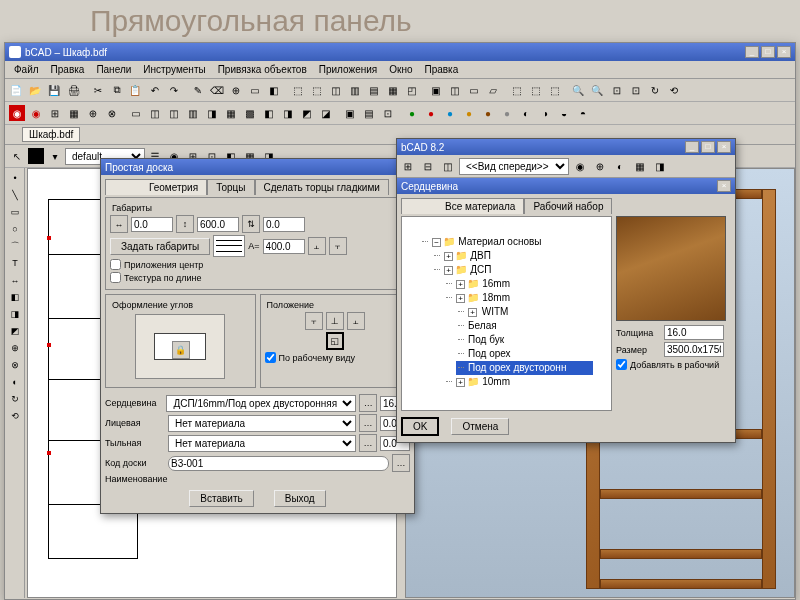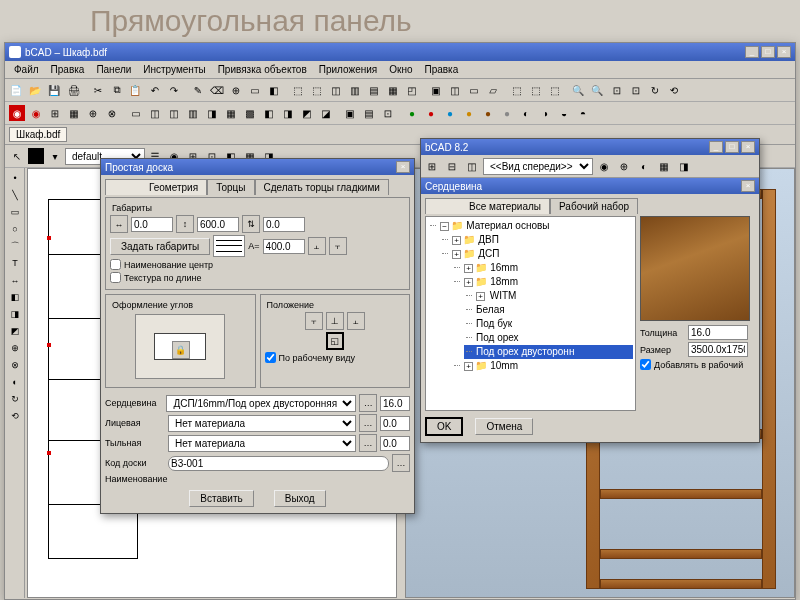--- a/index.html
+++ b/index.html
@@ -9,21 +9,21 @@
   .titlebar { background: linear-gradient(#5a7edc,#3a5eb8); color: #fff; height: 18px; display: flex; align-items: center; padding: 0 4px; font-size: 10px; }
   .titlebar .icon { width: 12px; height: 12px; background: #fff; margin-right: 4px; border-radius: 2px; }
   .winbtns { margin-left: auto; display: flex; gap: 2px; }
   .winbtns span { width: 14px; height: 12px; background: #d4d0c8; border: 1px solid #888; font-size: 8px; text-align: center; line-height: 10px; cursor: pointer; }
   .menubar { display: flex; gap: 2px; padding: 2px 4px; font-size: 10px; background: #d4d0c8; border-bottom: 1px solid #999; }
   .menubar span { padding: 1px 5px; cursor: pointer; }
   .toolbars { background: #d4d0c8; }
   .tb-row { display: flex; flex-wrap: wrap; gap: 1px; padding: 2px 3px; border-bottom: 1px solid #aaa; }
   .tb-btn { width: 18px; height: 18px; background: #d4d0c8; border: 1px solid #d4d0c8; display: flex; align-items: center; justify-content: center; font-size: 10px; cursor: pointer; }
   .tb-sep { width: 4px; }
-  .docbar { display: flex; align-items: center; padding: 2px 4px; gap: 3px; border-bottom: 1px solid #999; font-size: 10px; }
+  .docbar { display: flex; align-items: center; padding: 2px 17px; gap: 3px; border-bottom: 1px solid #999; font-size: 10px; }
   .docbar .tab { background: #f8f4ec; border: 1px solid #888; padding: 1px 6px; cursor: pointer; }
   .workspace { position: relative; height: 430px; background: #d4d0c8; }
   .left-tools { position: absolute; left: 0; top: 0; width: 20px; height: 100%; background: #d4d0c8; border-right: 1px solid #999; display: flex; flex-direction: column; gap: 1px; padding: 2px; }
   .left-tools .tb-btn { width: 16px; height: 16px; font-size: 9px; }
   .canvas-wire { position: absolute; left: 22px; top: 0; width: 370px; height: 430px; background: #fff; border: 1px solid #888; overflow: hidden; }
   .canvas-3d { position: absolute; left: 400px; top: 0; right: 0; height: 430px; background: linear-gradient(#c8d8e8,#a8b8c8); border: 1px solid #888; overflow: hidden; }
 
   
   .wire-cab { position: absolute; left: 20px; top: 30px; width: 90px; height: 360px; border: 1px solid #000; }
   .wire-cab .shelf { position: absolute; left: 0; right: 0; border-top: 1px solid #000; }
@@ -44,21 +44,21 @@
   .tabs span.active { background: #e8e4dc; padding-left: 43px; }
   .group { border: 1px solid #888; padding: 4px; margin-bottom: 4px; }
   .group-title { font-size: 9px; margin-top: -9px; background: #d4d0c8; display: inline-block; padding: 0 2px; }
   .row { display: flex; align-items: center; gap: 3px; margin: 2px 0; }
   input[type=text], select { font-size: 10px; padding: 1px 2px; border: 1px solid #888; background: #fff; }
   input[type=checkbox] { width: 11px; height: 11px; }
   .btn { font-size: 10px; padding: 2px 10px; background: #d4d0c8; border: 1px solid #888; border-top-color: #eee; border-left-color: #eee; cursor: pointer; }
   .smbtn { width: 18px; height: 18px; background: #d4d0c8; border: 1px solid #888; font-size: 9px; cursor: pointer; display: inline-flex; align-items: center; justify-content: center; }
   label { font-size: 9px; }
 
-  .tree { background: #fff; border: 1px solid #888; height: 195px; overflow: auto; padding: 2px; font-size: 10px; }
+  .tree { background: #fff; border: 1px solid #888; height: 195px; overflow: auto; padding: 18px; font-size: 10px; }
   .tree-item { padding: 0 0 0 12px; position: relative; line-height: 14px; white-space: nowrap; }
   .tree-item::before { content: ''; position: absolute; left: 2px; top: 6px; width: 6px; border-top: 1px dotted #888; }
   .tree-item .exp { display: inline-block; width: 9px; height: 9px; border: 1px solid #888; text-align: center; line-height: 7px; font-size: 8px; margin-right: 2px; background: #fff; cursor: pointer; }
   .tree-item .fold { color: #d4a040; }
   .tree-item.sel { background: #2a5ac8; color: #fff; }
 
   .preview3d { width: 110px; height: 105px; background: linear-gradient(160deg,#7a4818,#b07838 40%,#7a4818); border: 1px solid #555; }
 </style>
 </head>
 <body>
@@ -260,21 +260,21 @@
                 <div style="border-top:1px solid #000"></div>
                 <div style="border-top:1px solid #000"></div>
             </div>
             <label>A=</label>
             <input type="text" style="width: 42px;" value="400.0">
             <span class="smbtn">⫠</span>
             <span class="smbtn">⫟</span>
           </div>
           <div class="row">
               <input type="checkbox" style="">
-              <label>Наименование центр</label>
+              <label>Приложения центр</label>
             </div>
           <div class="row">
               <input type="checkbox" style="">
               <label>Текстура по длине</label>
             </div>
         </div>
         <div style="display:flex;gap:4px">
           <div class="group" style="flex:1">
             <span class="group-title">Оформление углов</span>
             <div style="width:90px;height:65px;border:1px solid #888;margin:4px auto;position:relative;background:#e8e4dc">
@@ -324,21 +324,21 @@
         <div class="row">
           <label style="width:76px">Наименование</label>
         </div>
         <div class="row" style="justify-content:center;gap:20px;margin-top:6px">
           <button class="btn">Вставить</button>
           <button class="btn">Выход</button>
         </div>
       </div>
     </div>
 
-    <div class="dlg" style="left:415px;top:-30px;width:340px;">
+    <div class="dlg" style="left:391px;top:-30px;width:340px;">
       <div class="dlg-title">
         <span>bCAD 8.2</span>
         <div class="winbtns">
             <span>_</span>
             <span>□</span>
             <span>×</span>
           </div>
       </div>
       <div style="padding:2px;display:flex;gap:2px;align-items:center;background:#d4d0c8;border-bottom:1px solid #999">
         <span class="tb-btn">⊞</span>
@@ -352,21 +352,21 @@
         <span class="tb-btn">◨</span>
       </div>
       <div class="dlg-title">
         <span>Сердцевина</span>
         <div class="winbtns">
             <span>×</span>
           </div>
       </div>
       <div class="dlg-body">
         <div class="tabs">
-          <span class="active">Все материалы</span>
+          <span class="active">Все материала</span>
           <span>Рабочий набор</span>
         </div>
         <div style="display:flex;gap:4px">
           <div class="tree" style="flex:1">
             <div class="tree-item"><span class="exp">−</span><span class="fold">📁</span> <span>Материал основы</span></div>
             <div style="padding-left:12px">
               <div class="tree-item"><span class="exp">+</span><span class="fold">📁</span> <span>ДВП</span></div>
               <div class="tree-item"><span class="exp">+</span><span class="fold">📁</span> <span>ДСП</span></div>
               <div style="padding-left:12px">
                 <div class="tree-item"><span class="exp">+</span><span class="fold">📁</span> <span>16mm</span></div>

